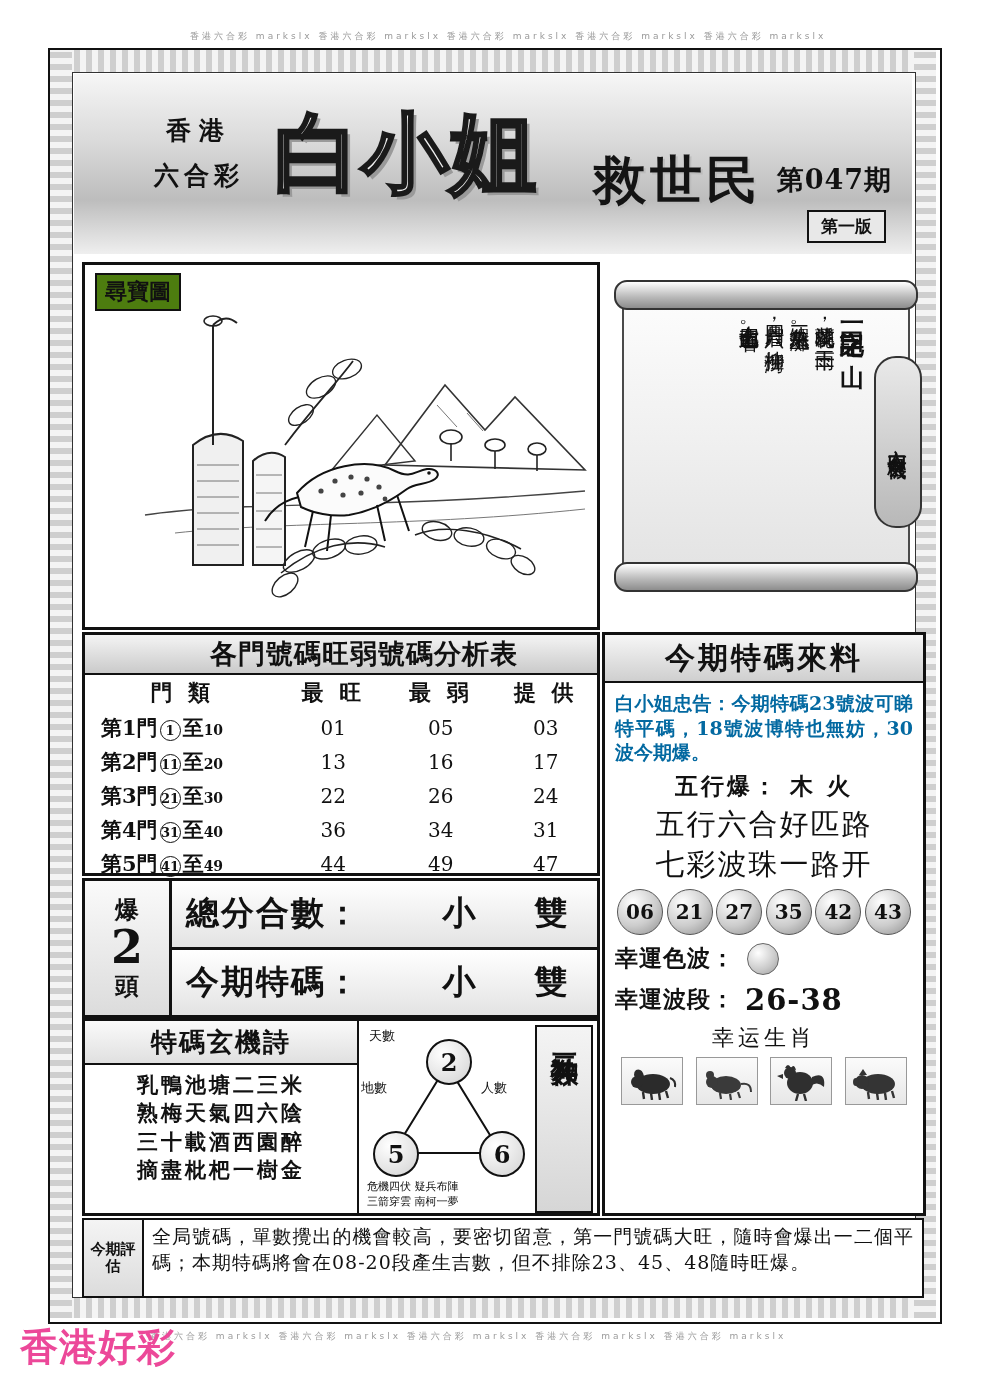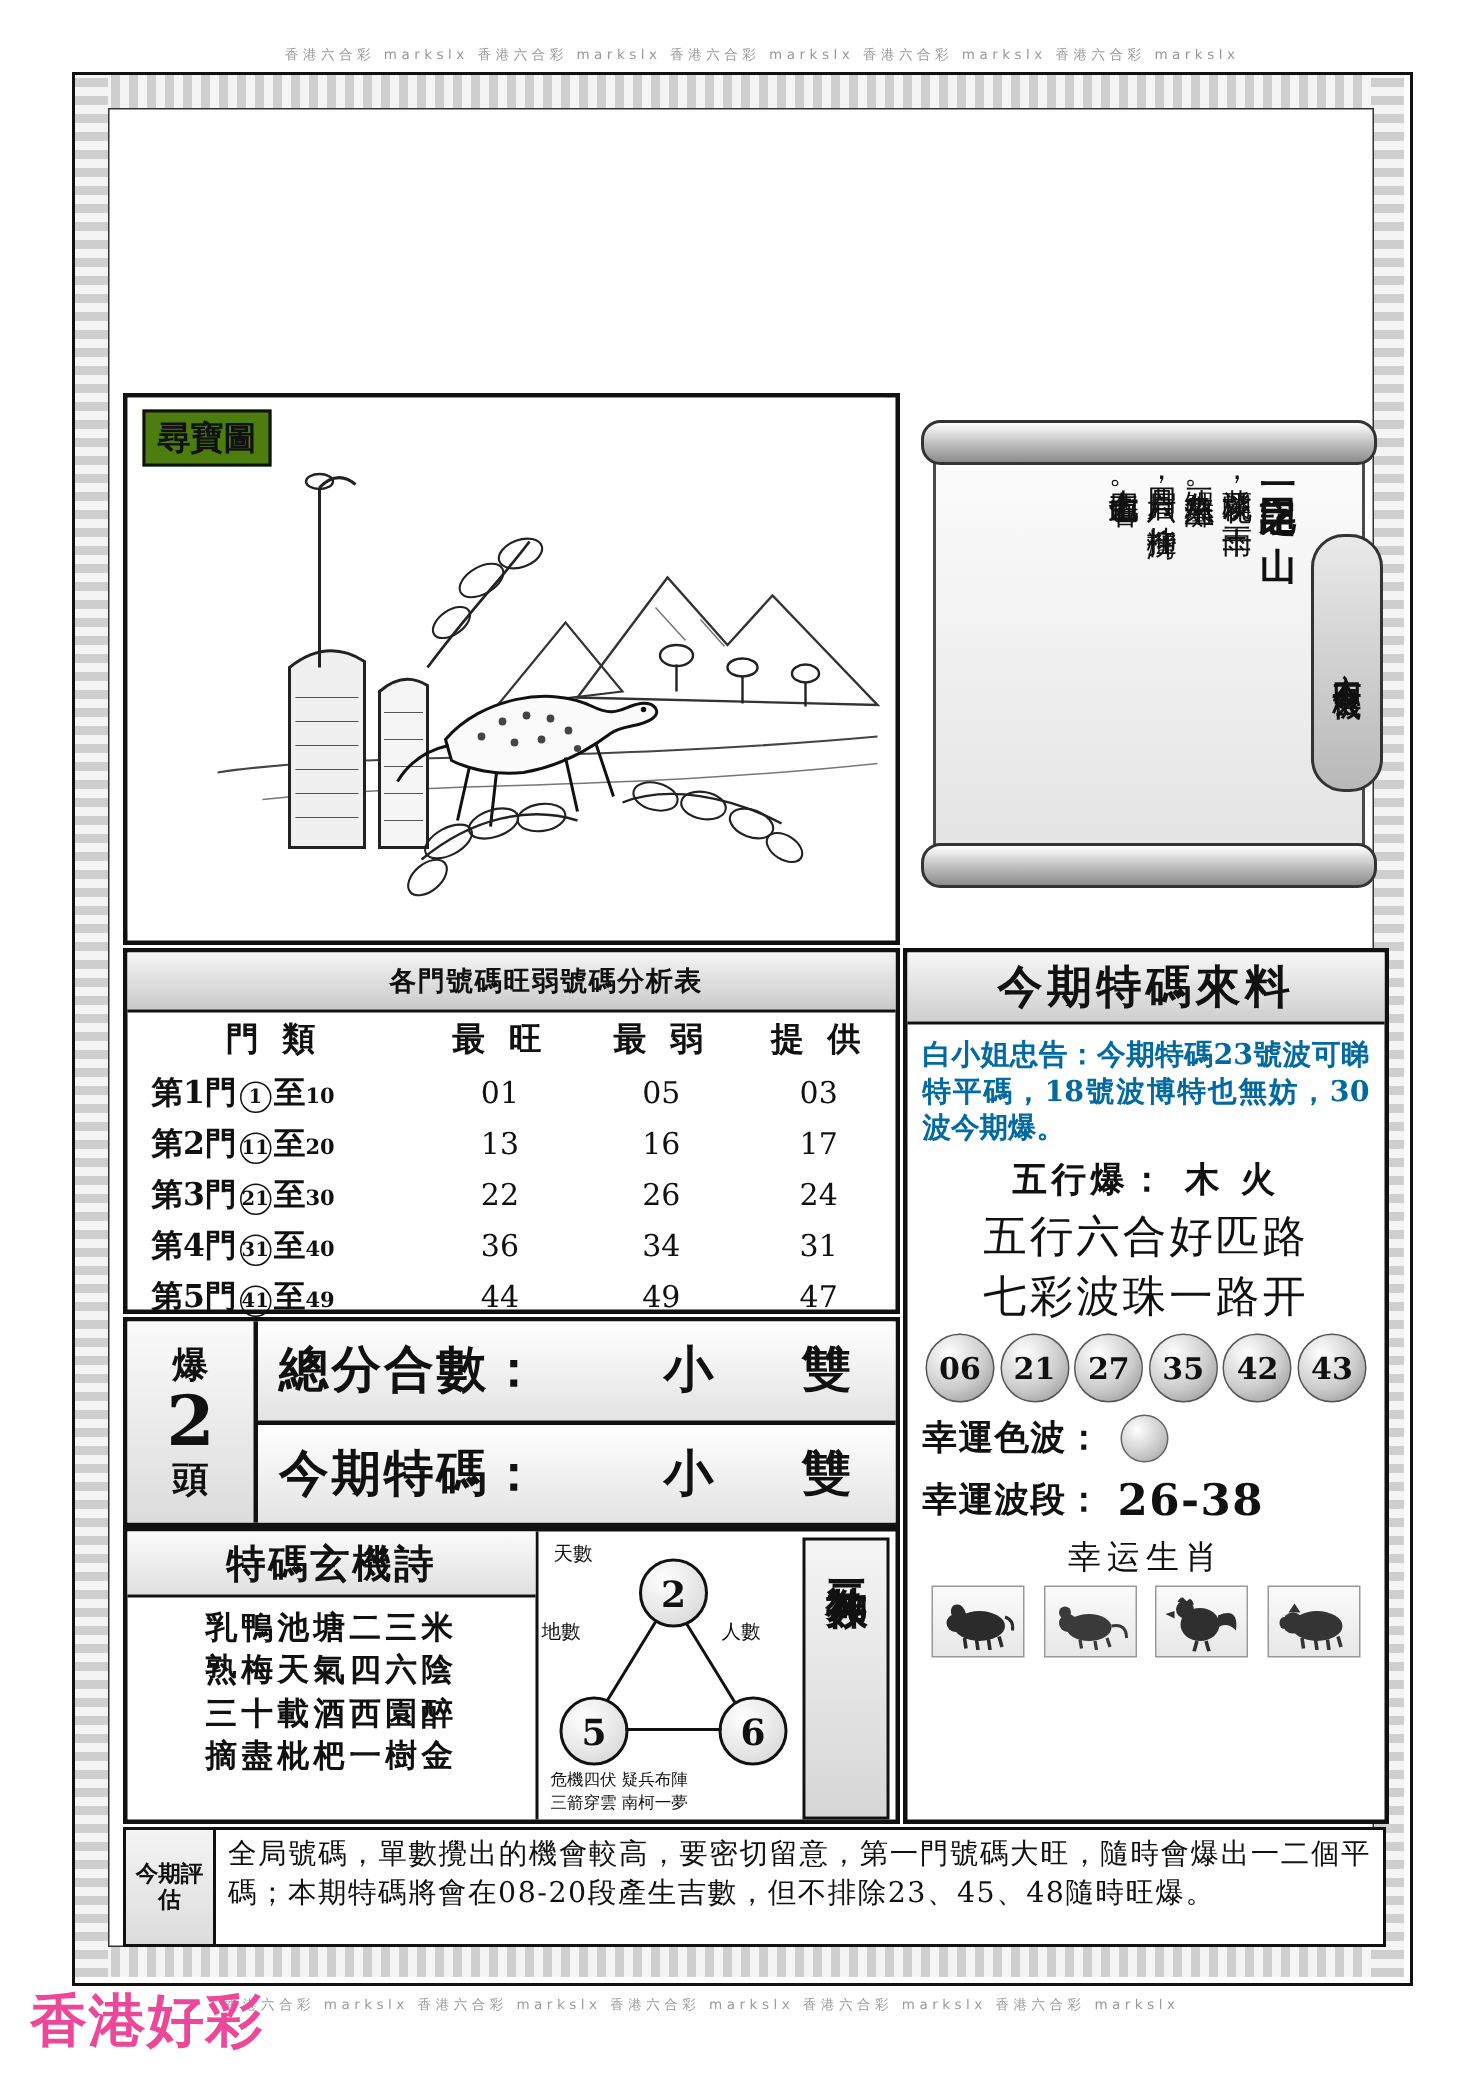--- a/index.html
+++ b/index.html
@@ -51,21 +51,21 @@
   .poem .col.big{font-size:24px;font-weight:bold;}
   .seal{position:absolute;right:-2px;top:84px;width:44px;height:168px;border-radius:22px;
     background:linear-gradient(180deg,#e9e9e9,#b8b8b8);border:2px solid #333;
     display:flex;align-items:center;justify-content:center;}
   .seal span{writing-mode:vertical-rl;text-orientation:upright;font-size:19px;font-weight:bold;color:#111;
     font-family:"DejaVu Serif","Liberation Serif",serif;letter-spacing:4px;}
 
   
   .analysis{position:absolute;left:82px;top:632px;width:512px;height:238px;border:3px solid #111;background:#fff;}
   .analysis-title{height:38px;background:linear-gradient(180deg,#f4f4f4,#cacaca);border-bottom:2px solid #111;
-    display:flex;align-items:center;justify-content:center;font-size:18px;font-weight:bold;color:#111;
+    display:flex;align-items:center;justify-content:center;font-size:27px;font-weight:bold;color:#111;
     font-family:"DejaVu Serif","Liberation Serif",serif;letter-spacing:1px;padding-left:46px;}
   .atable{width:100%;border-collapse:collapse;font-family:"DejaVu Serif","Liberation Serif",serif;}
   .atable th{font-size:22px;font-weight:bold;color:#111;padding:3px 0;letter-spacing:4px;}
   .atable td{font-size:20px;color:#111;text-align:center;padding:3px 0;}
   .atable td.gate{text-align:left;padding-left:16px;font-size:21px;font-weight:bold;white-space:nowrap;}
   .circ{display:inline-block;width:19px;height:19px;line-height:19px;border:1.5px solid #111;border-radius:50%;
     font-size:13px;text-align:center;margin:0 2px;}
   .sml{font-size:14px;}
 
   
@@ -155,20 +155,30 @@
 
   <div class="tiny-top">香港六合彩  markslx  香港六合彩  markslx  香港六合彩  markslx  香港六合彩  markslx  香港六合彩  markslx</div>
 
   <div class="outer-frame"></div>
   <div class="pattern-band band-top"></div>
   <div class="pattern-band band-bottom"></div>
   <div class="pattern-band band-left"></div>
   <div class="pattern-band band-right"></div>
   <div class="inner-frame"></div>
 
+  <div class="masthead">
+    <div class="brand-left">
+      <div class="l1">香港</div>
+      <div class="l2">六合彩</div>
+    </div>
+    <div class="title-main">白小姐</div>
+    <div class="title-sub">救世民</div>
+    <div class="issue">第047期</div>
+    <div class="edition">第一版</div>
+  </div>
 
   <div class="illus">
     <div class="illus-label">尋寶圖</div>
     <svg width="506" height="356" viewBox="0 0 506 356">
       <rect x="0" y="0" width="506" height="356" fill="#ffffff"></rect>
 
       <path d="M300 200 L360 120 L400 165 L430 132 L500 205 Z" fill="none" stroke="#333" stroke-width="1.6"></path>
       <path d="M246 206 L292 150 L330 196 Z" fill="none" stroke="#333" stroke-width="1.4"></path>
       <path d="M352 140 L372 162 M382 148 L398 166" stroke="#777" stroke-width="1"></path>
 

